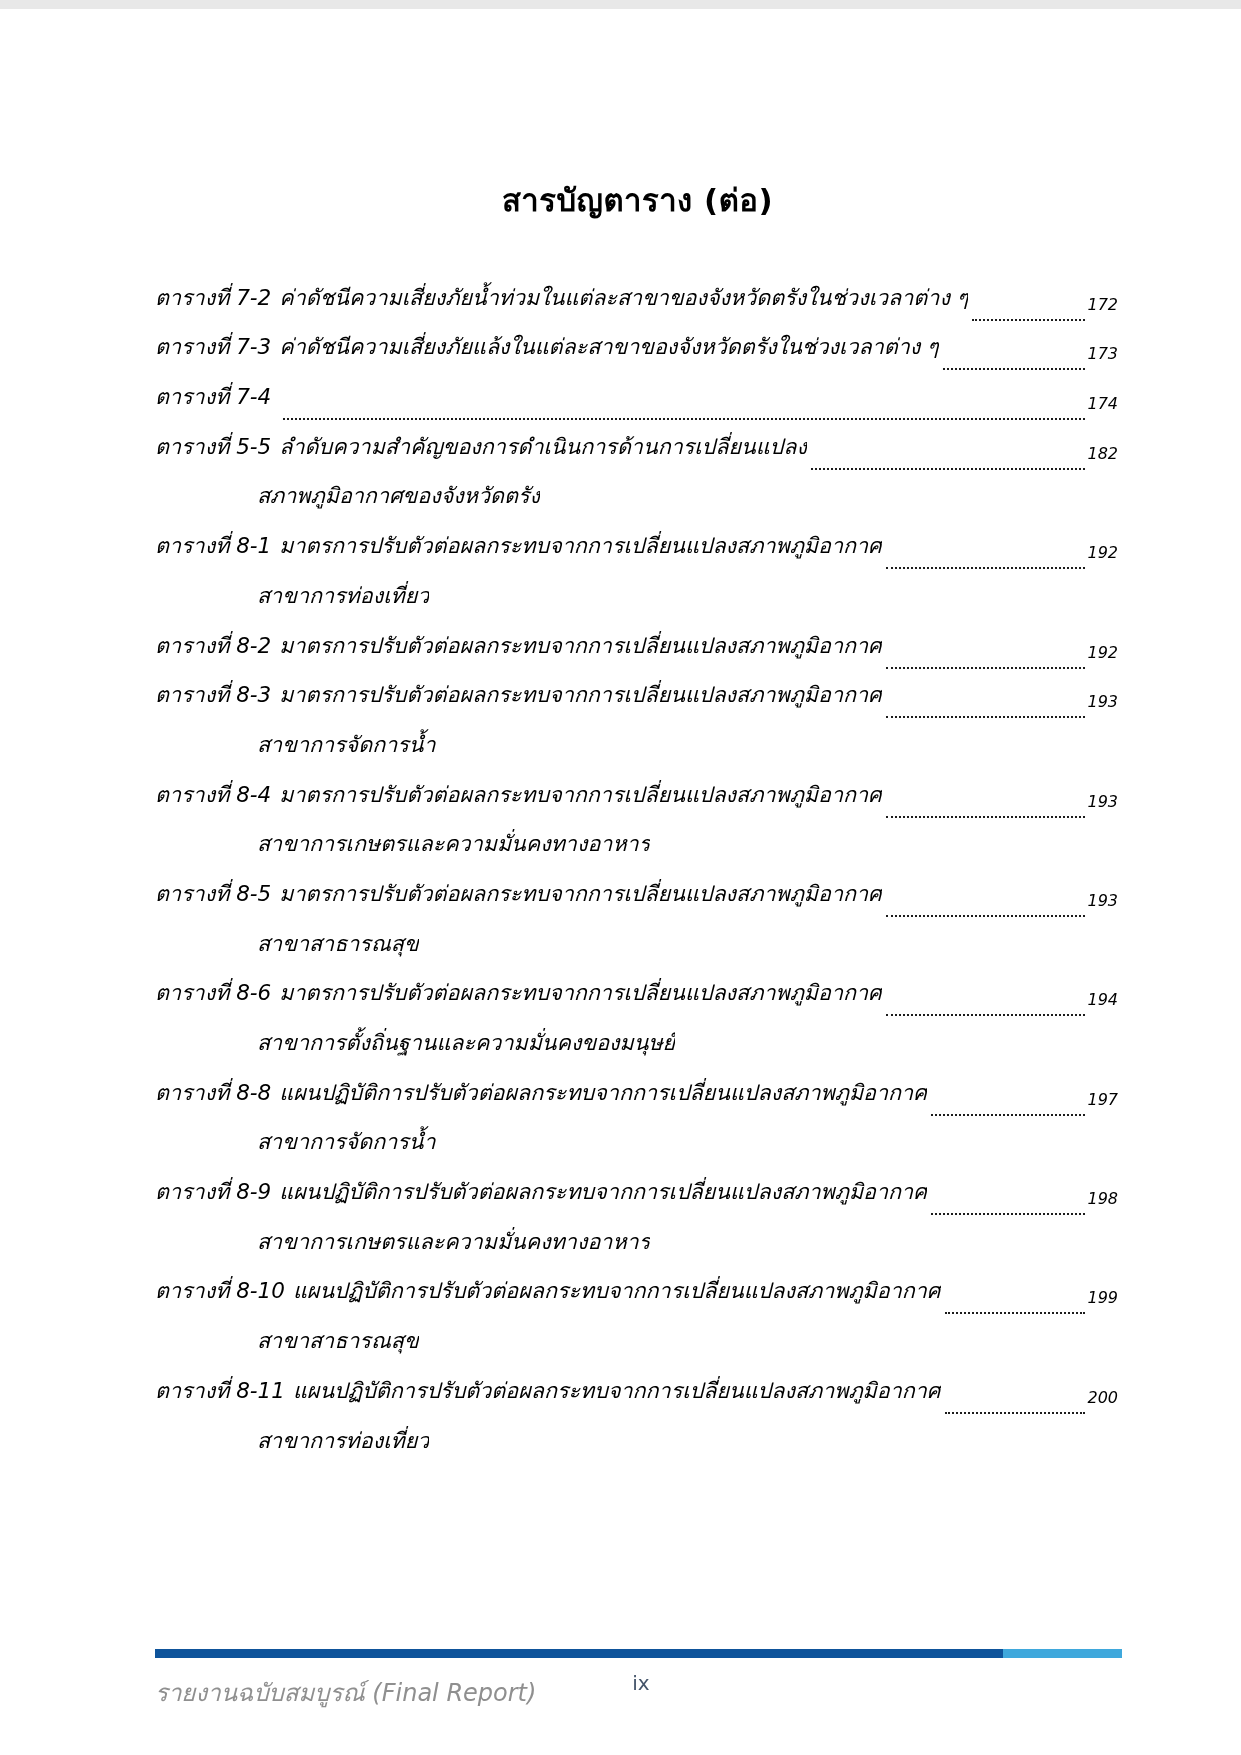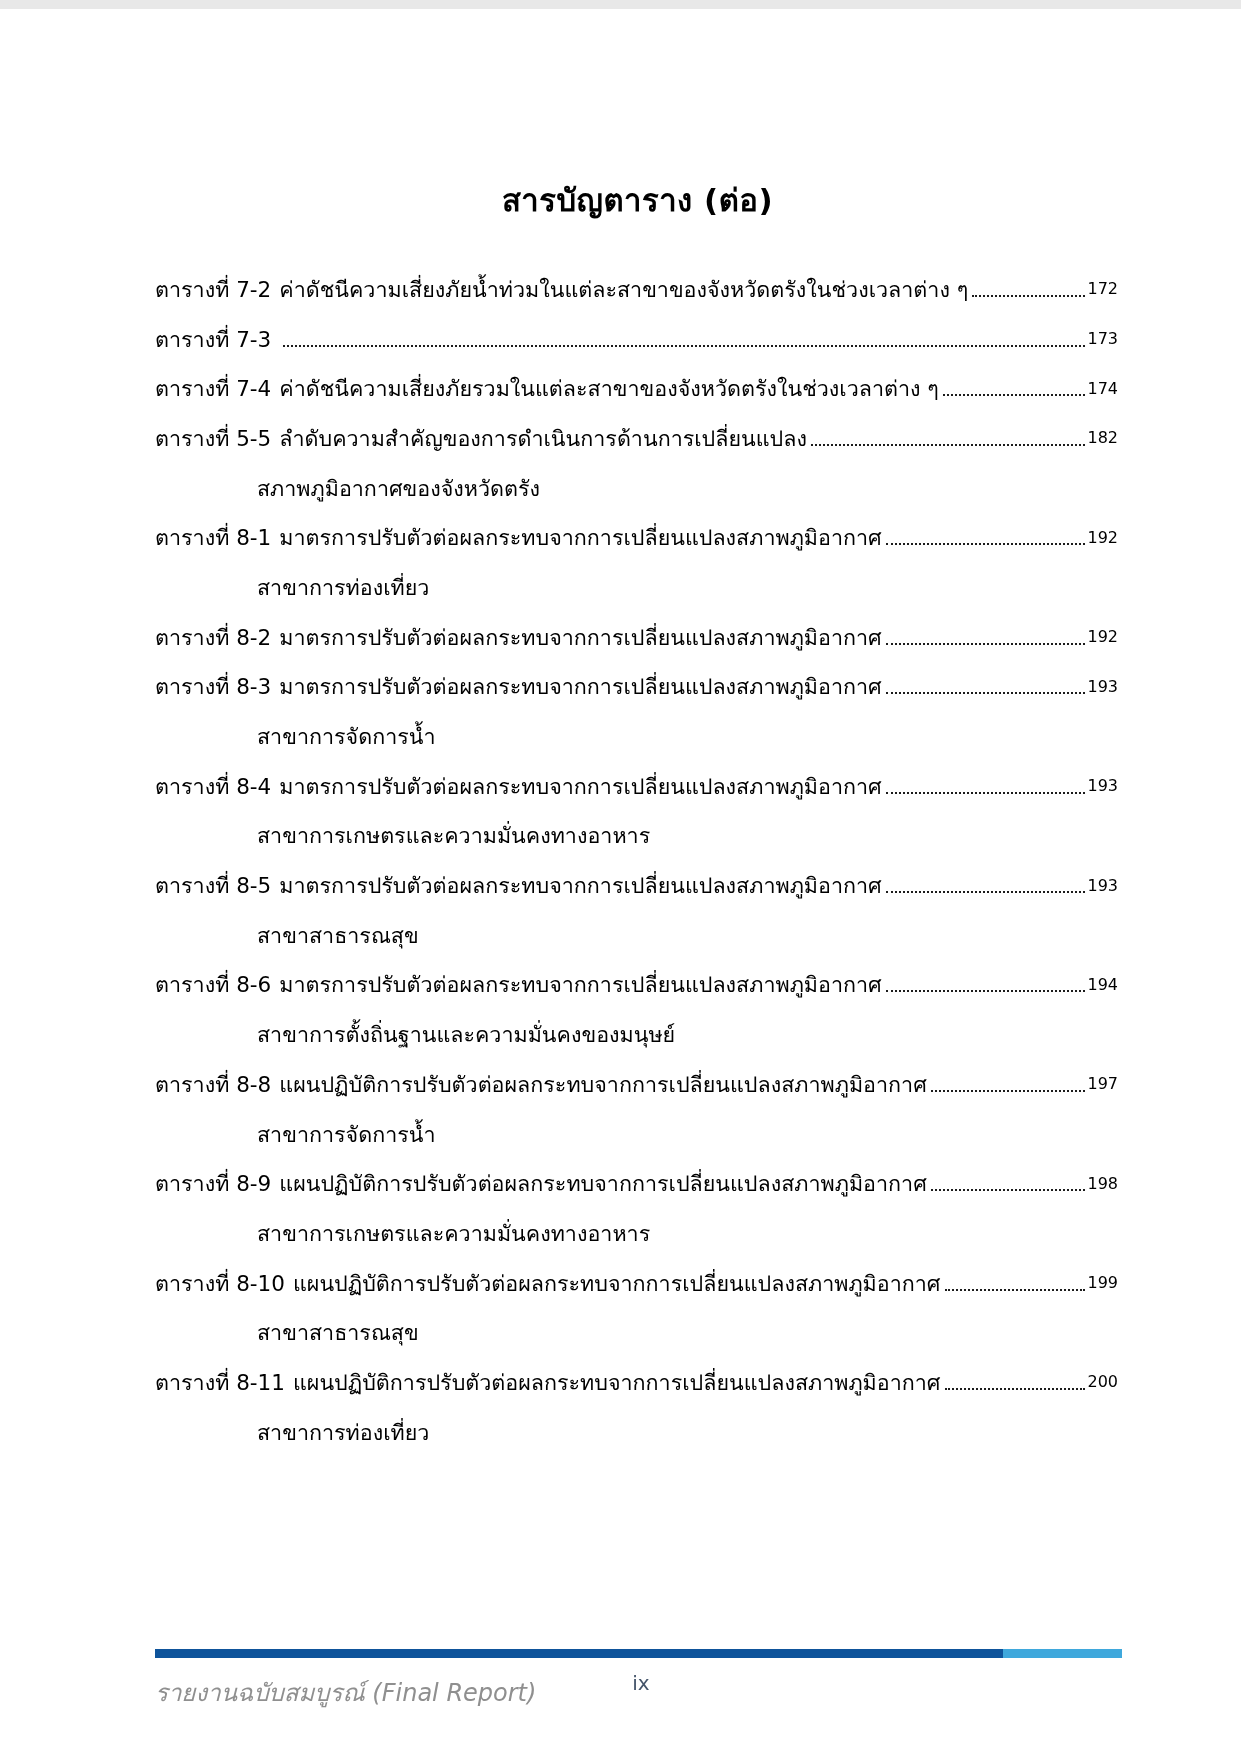--- a/index.html
+++ b/index.html
@@ -19,24 +19,25 @@
     font-size:31px;
     font-weight:bold;
     letter-spacing:0.5px;
   }
   .toc {
     position:absolute;
     top:255px; left:155px; width:963px;
   }
   .line {
     display:flex;
-    align-items:center;
+    align-items:flex-end;
     height:49.7px;
     font-size:21.5px;
     white-space:nowrap;
+    font-style:italic;
   }
   .lbl {
     flex:0 0 auto;
     min-width:94px;
     padding-right:8px;
   }
   .txt { flex:0 1 auto; overflow:hidden; }
   .leader {
     flex:1 1 10px;
     min-width:10px;
@@ -83,30 +84,30 @@
         <span class="txt">ค่าดัชนีความเสี่ยงภัยน้ำท่วมในแต่ละสาขาของจังหวัดตรังในช่วงเวลาต่าง ๆ</span>
         <span class="leader"></span>
         <span class="pg">172</span>
       </div>
 
     </div>
 
     <div>
       <div class="line">
         <span class="lbl">ตารางที่ 7-3</span>
+        <span class="txt">ค่าดัชนีความเสี่ยงภัยแล้งในแต่ละสาขาของจังหวัดตรังในช่วงเวลาต่าง ๆ</span>
         <span class="leader"></span>
         <span class="pg">173</span>
       </div>
 
     </div>
 
     <div>
       <div class="line">
         <span class="lbl">ตารางที่ 7-4</span>
-        <span class="txt">ค่าดัชนีความเสี่ยงภัยรวมในแต่ละสาขาของจังหวัดตรังในช่วงเวลาต่าง ๆ</span>
         <span class="leader"></span>
         <span class="pg">174</span>
       </div>
 
     </div>
 
     <div>
       <div class="line">
         <span class="lbl">ตารางที่ 5-5</span>
         <span class="txt">ลำดับความสำคัญของการดำเนินการด้านการเปลี่ยนแปลง</span>

